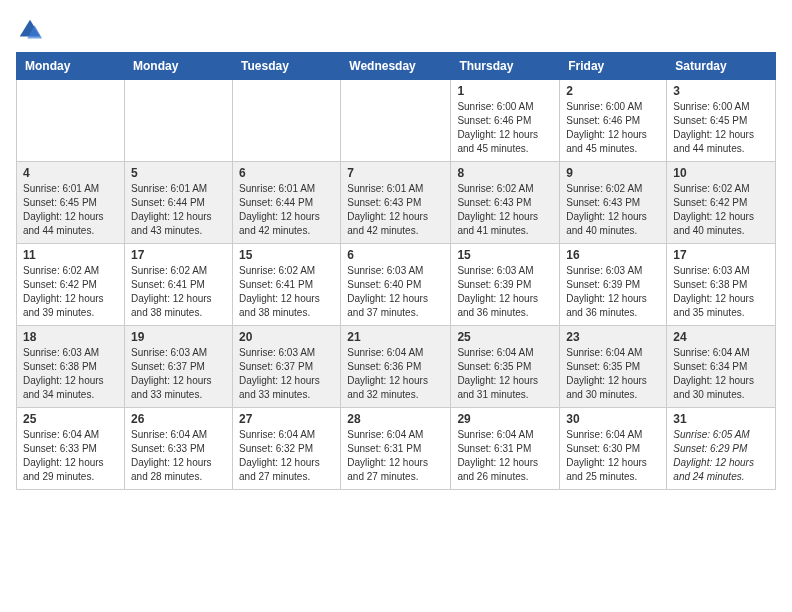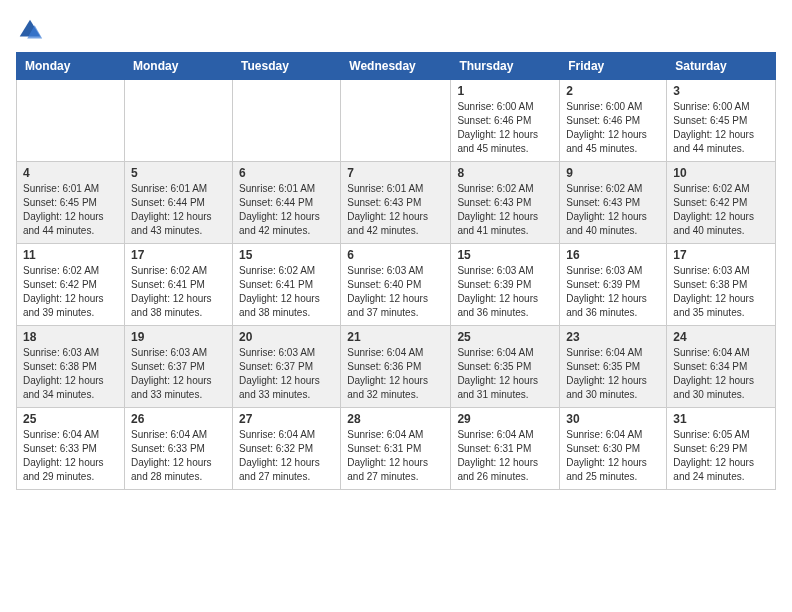--- a/index.html
+++ b/index.html
@@ -309,19 +309,19 @@
 Daylight: 12 hours and 26 minutes.</div>
         </td>
         <td>
           <span class="day-number">30</span>
           <div class="day-info" style="white-space: pre-line;">Sunrise: 6:04 AM
 Sunset: 6:30 PM
 Daylight: 12 hours and 25 minutes.</div>
         </td>
         <td>
           <span class="day-number">31</span>
-          <div class="day-info" style="white-space: pre-line;">Sunrise: 6:05 AM
+          <div class="day-info" style="white-space: pre-line; font-style: italic;">Sunrise: 6:05 AM
 Sunset: 6:29 PM
 Daylight: 12 hours and 24 minutes.</div>
         </td>
       </tr>
     </tbody>
 </table>
 
 </body></html>

